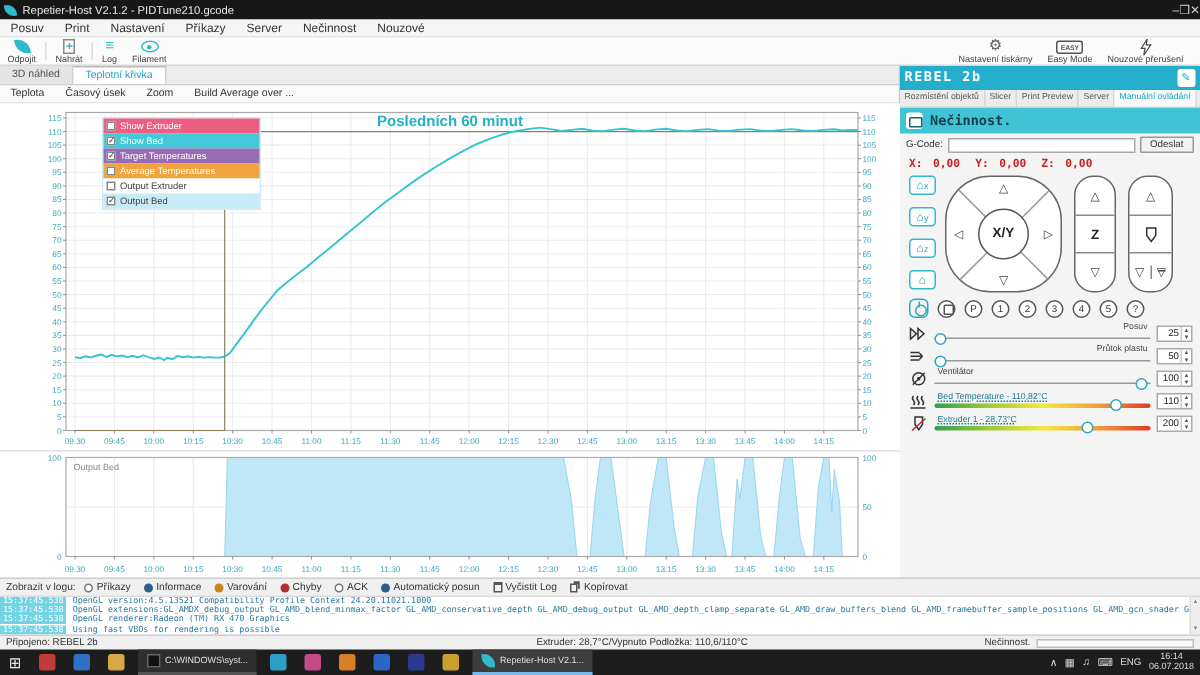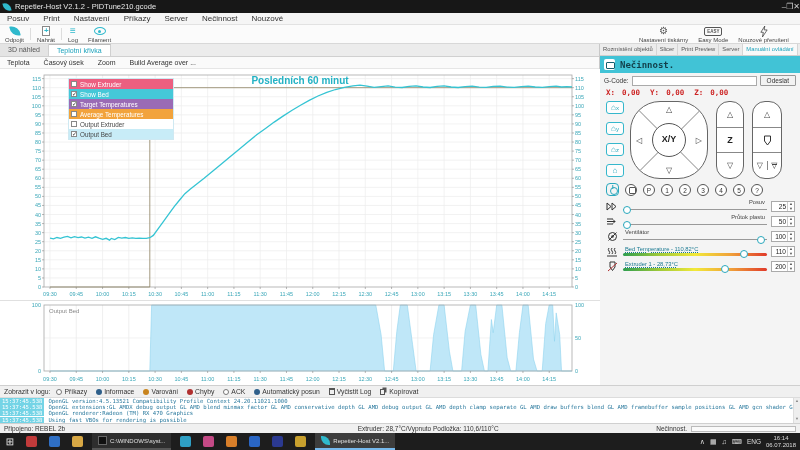--- a/index.html
+++ b/index.html
@@ -547,20 +547,24 @@
             <line x1="522.9530201342282" y1="70" x2="522.9530201342282" y2="72" stroke="#888" stroke-width="0.6"></line>
             <text x="522.9530201342282" y="80" text-anchor="middle" font-size="5.5" fill="#3aa7b8">14:00</text>
             <line x1="549.2281879194632" y1="70" x2="549.2281879194632" y2="72" stroke="#888" stroke-width="0.6"></line>
             <text x="549.2281879194632" y="80" text-anchor="middle" font-size="5.5" fill="#3aa7b8">14:15</text>
             <text x="49" y="12" font-size="6" fill="#8a8a8a">Output Bed</text>
           </svg>
       </div>
     </div>
 
     <div id="right-pane">
+      <div id="rp-header">
+        <span>REBEL 2b</span>
+        <span class="edit-box"><span>✎</span></span>
+      </div>
       <div id="rp-tabs">
           <span class="rtab">Rozmístění objektů</span>
           <span class="rtab">Slicer</span>
           <span class="rtab">Print Preview</span>
           <span class="rtab">Server</span>
           <span class="rtab active">Manuální ovládání</span>
         </div>
       <div id="rp-status">
         <span class="printer-ic"></span>
         <span class="txt">Nečinnost.</span>

